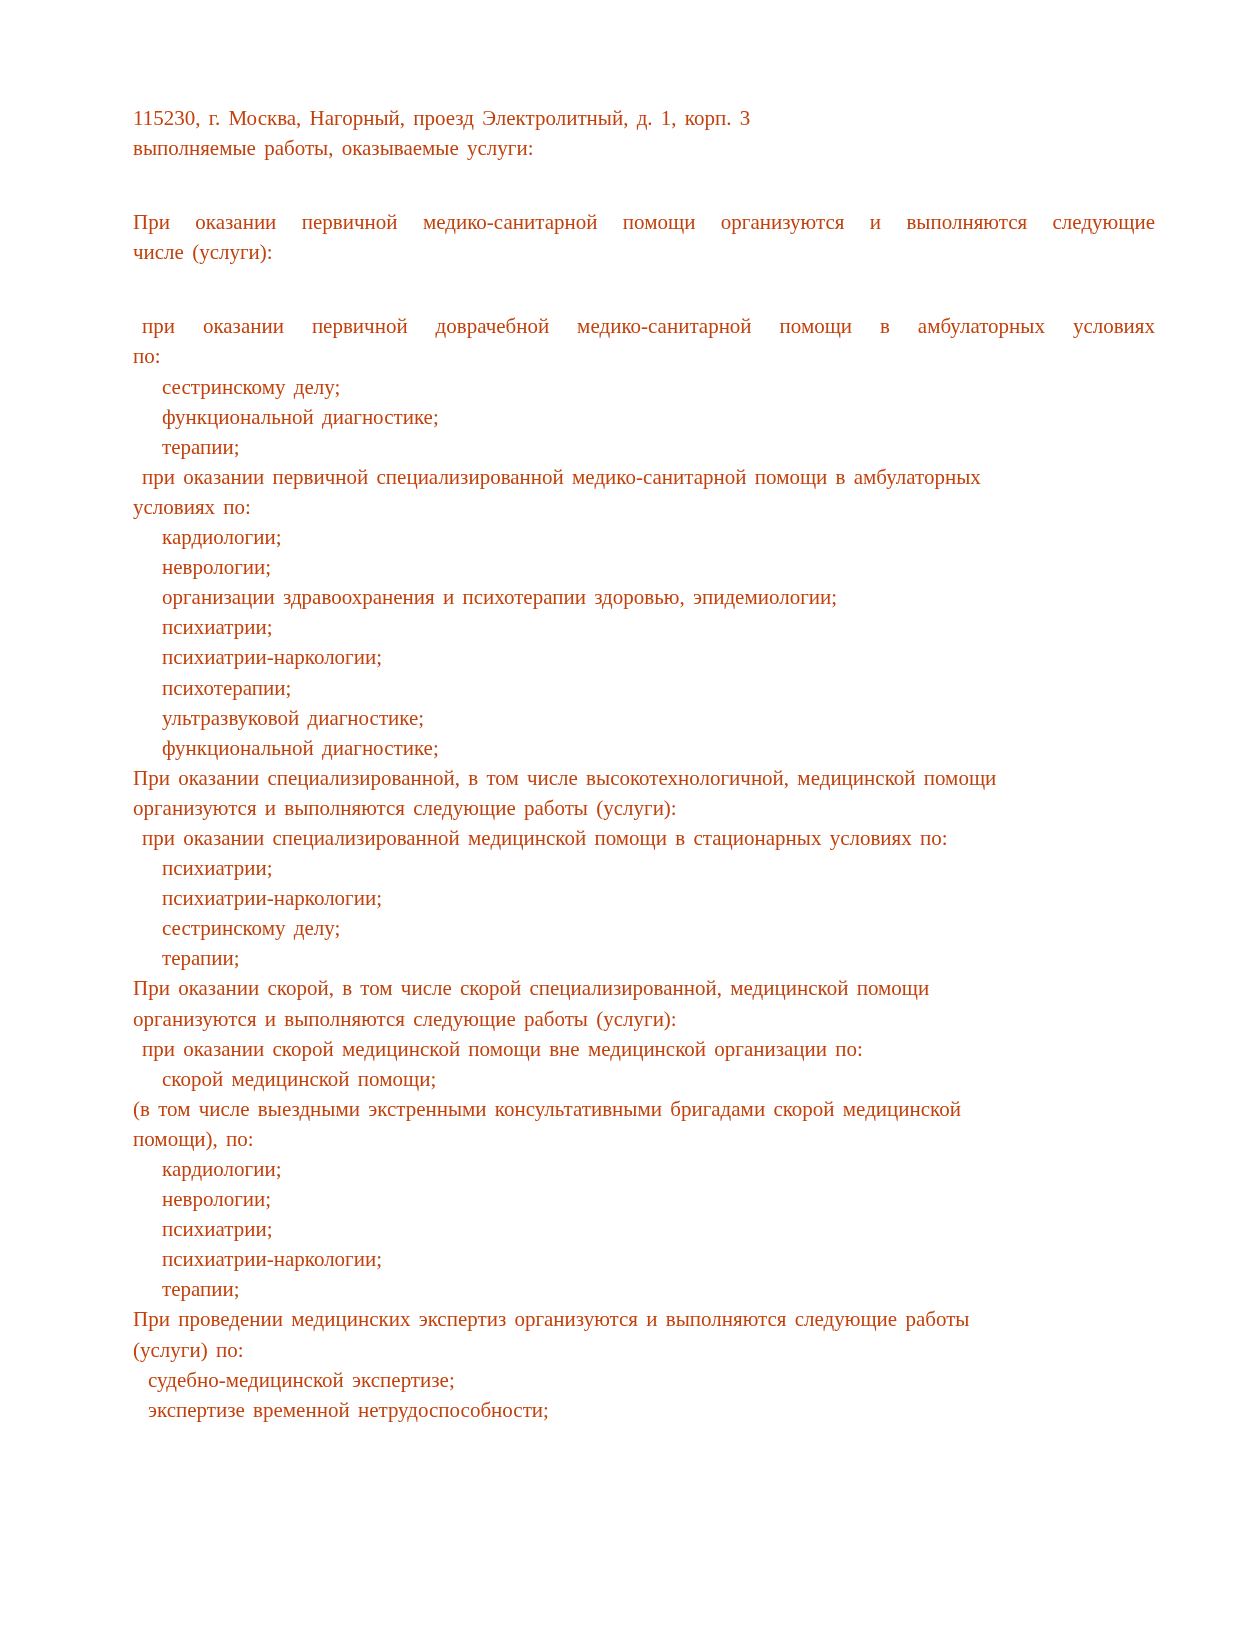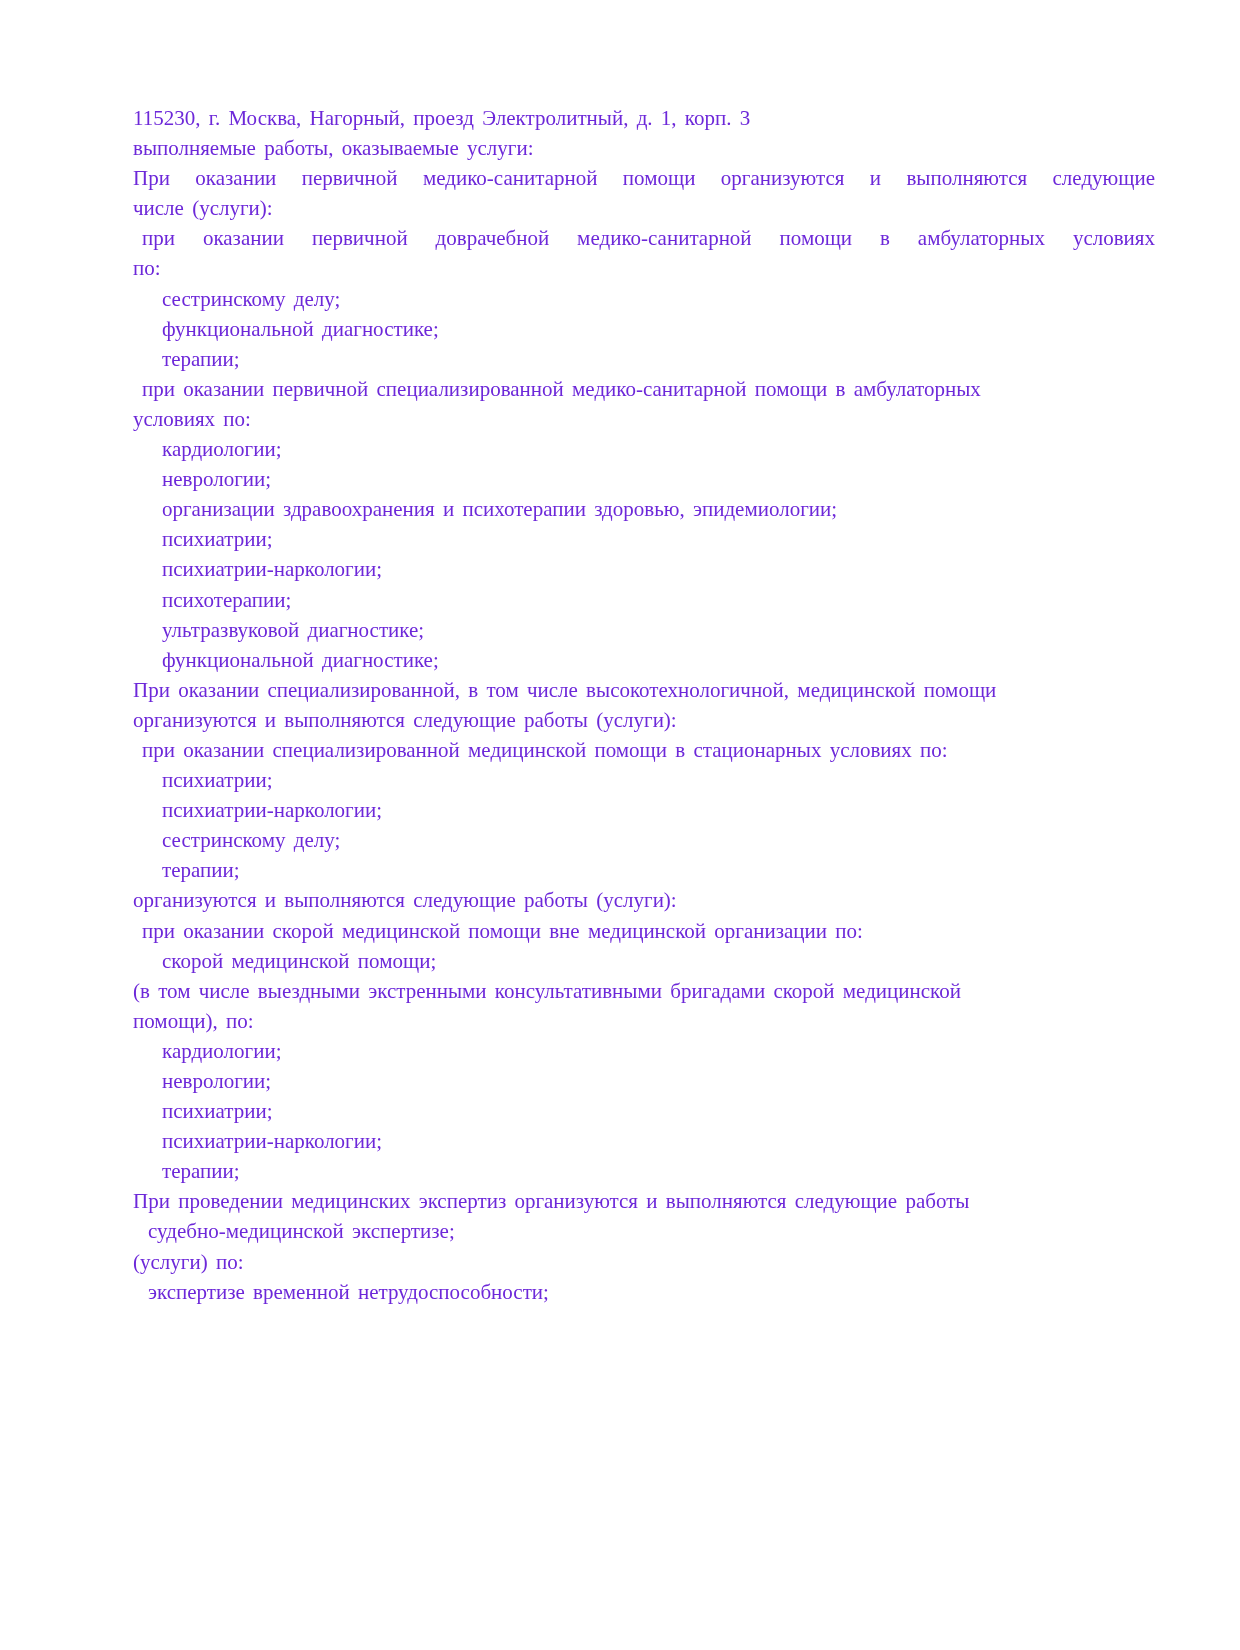--- a/index.html
+++ b/index.html
@@ -19,33 +19,34 @@
     background: #ffffff;
     overflow: hidden;
   }
   .text-block {
     position: absolute;
     left: 133px;
     top: 103px;
     width: 1022px;
     font-size: 21px;
     line-height: 30.1px;
-    color: #6d28d9;
+    color: #c2410c;
     word-spacing: 3px;
   }
   .line {
     white-space: normal;
   }
   .line.i1 { padding-left: 9px; }
   .line.i2 { padding-left: 29px; }
   .line.i3 { padding-left: 15px; }
   
   .line.j {
     text-align: justify;
     text-align-last: justify;
+    margin-top: 44px;
   }
 </style>
 </head>
 <body>
 
 <div class="page">
   <div class="text-block">
       <div class="line i0">115230, г. Москва, Нагорный, проезд Электролитный, д. 1, корп. 3</div>
       <div class="line i0">выполняемые работы, оказываемые услуги:</div>
       <div class="line i0 j">При оказании первичной медико-санитарной помощи организуются и выполняются следующие</div>
@@ -65,28 +66,29 @@
       <div class="line i2">психотерапии;</div>
       <div class="line i2">ультразвуковой диагностике;</div>
       <div class="line i2">функциональной диагностике;</div>
       <div class="line i0">При оказании специализированной, в том числе высокотехнологичной, медицинской помощи</div>
       <div class="line i0">организуются и выполняются следующие работы (услуги):</div>
       <div class="line i1">при оказании специализированной медицинской помощи в стационарных условиях по:</div>
       <div class="line i2">психиатрии;</div>
       <div class="line i2">психиатрии-наркологии;</div>
       <div class="line i2">сестринскому делу;</div>
       <div class="line i2">терапии;</div>
+      <div class="line i0">При оказании скорой, в том числе скорой специализированной, медицинской помощи</div>
       <div class="line i0">организуются и выполняются следующие работы (услуги):</div>
       <div class="line i1">при оказании скорой медицинской помощи вне медицинской организации по:</div>
       <div class="line i2">скорой медицинской помощи;</div>
       <div class="line i0">(в том числе выездными экстренными консультативными бригадами скорой медицинской</div>
       <div class="line i0">помощи), по:</div>
       <div class="line i2">кардиологии;</div>
       <div class="line i2">неврологии;</div>
       <div class="line i2">психиатрии;</div>
       <div class="line i2">психиатрии-наркологии;</div>
       <div class="line i2">терапии;</div>
       <div class="line i0">При проведении медицинских экспертиз организуются и выполняются следующие работы</div>
+      <div class="line i0">(услуги) по:</div>
       <div class="line i3">судебно-медицинской экспертизе;</div>
-      <div class="line i0">(услуги) по:</div>
       <div class="line i3">экспертизе временной нетрудоспособности;</div>
     </div>
 </div>
 
 </body></html>

